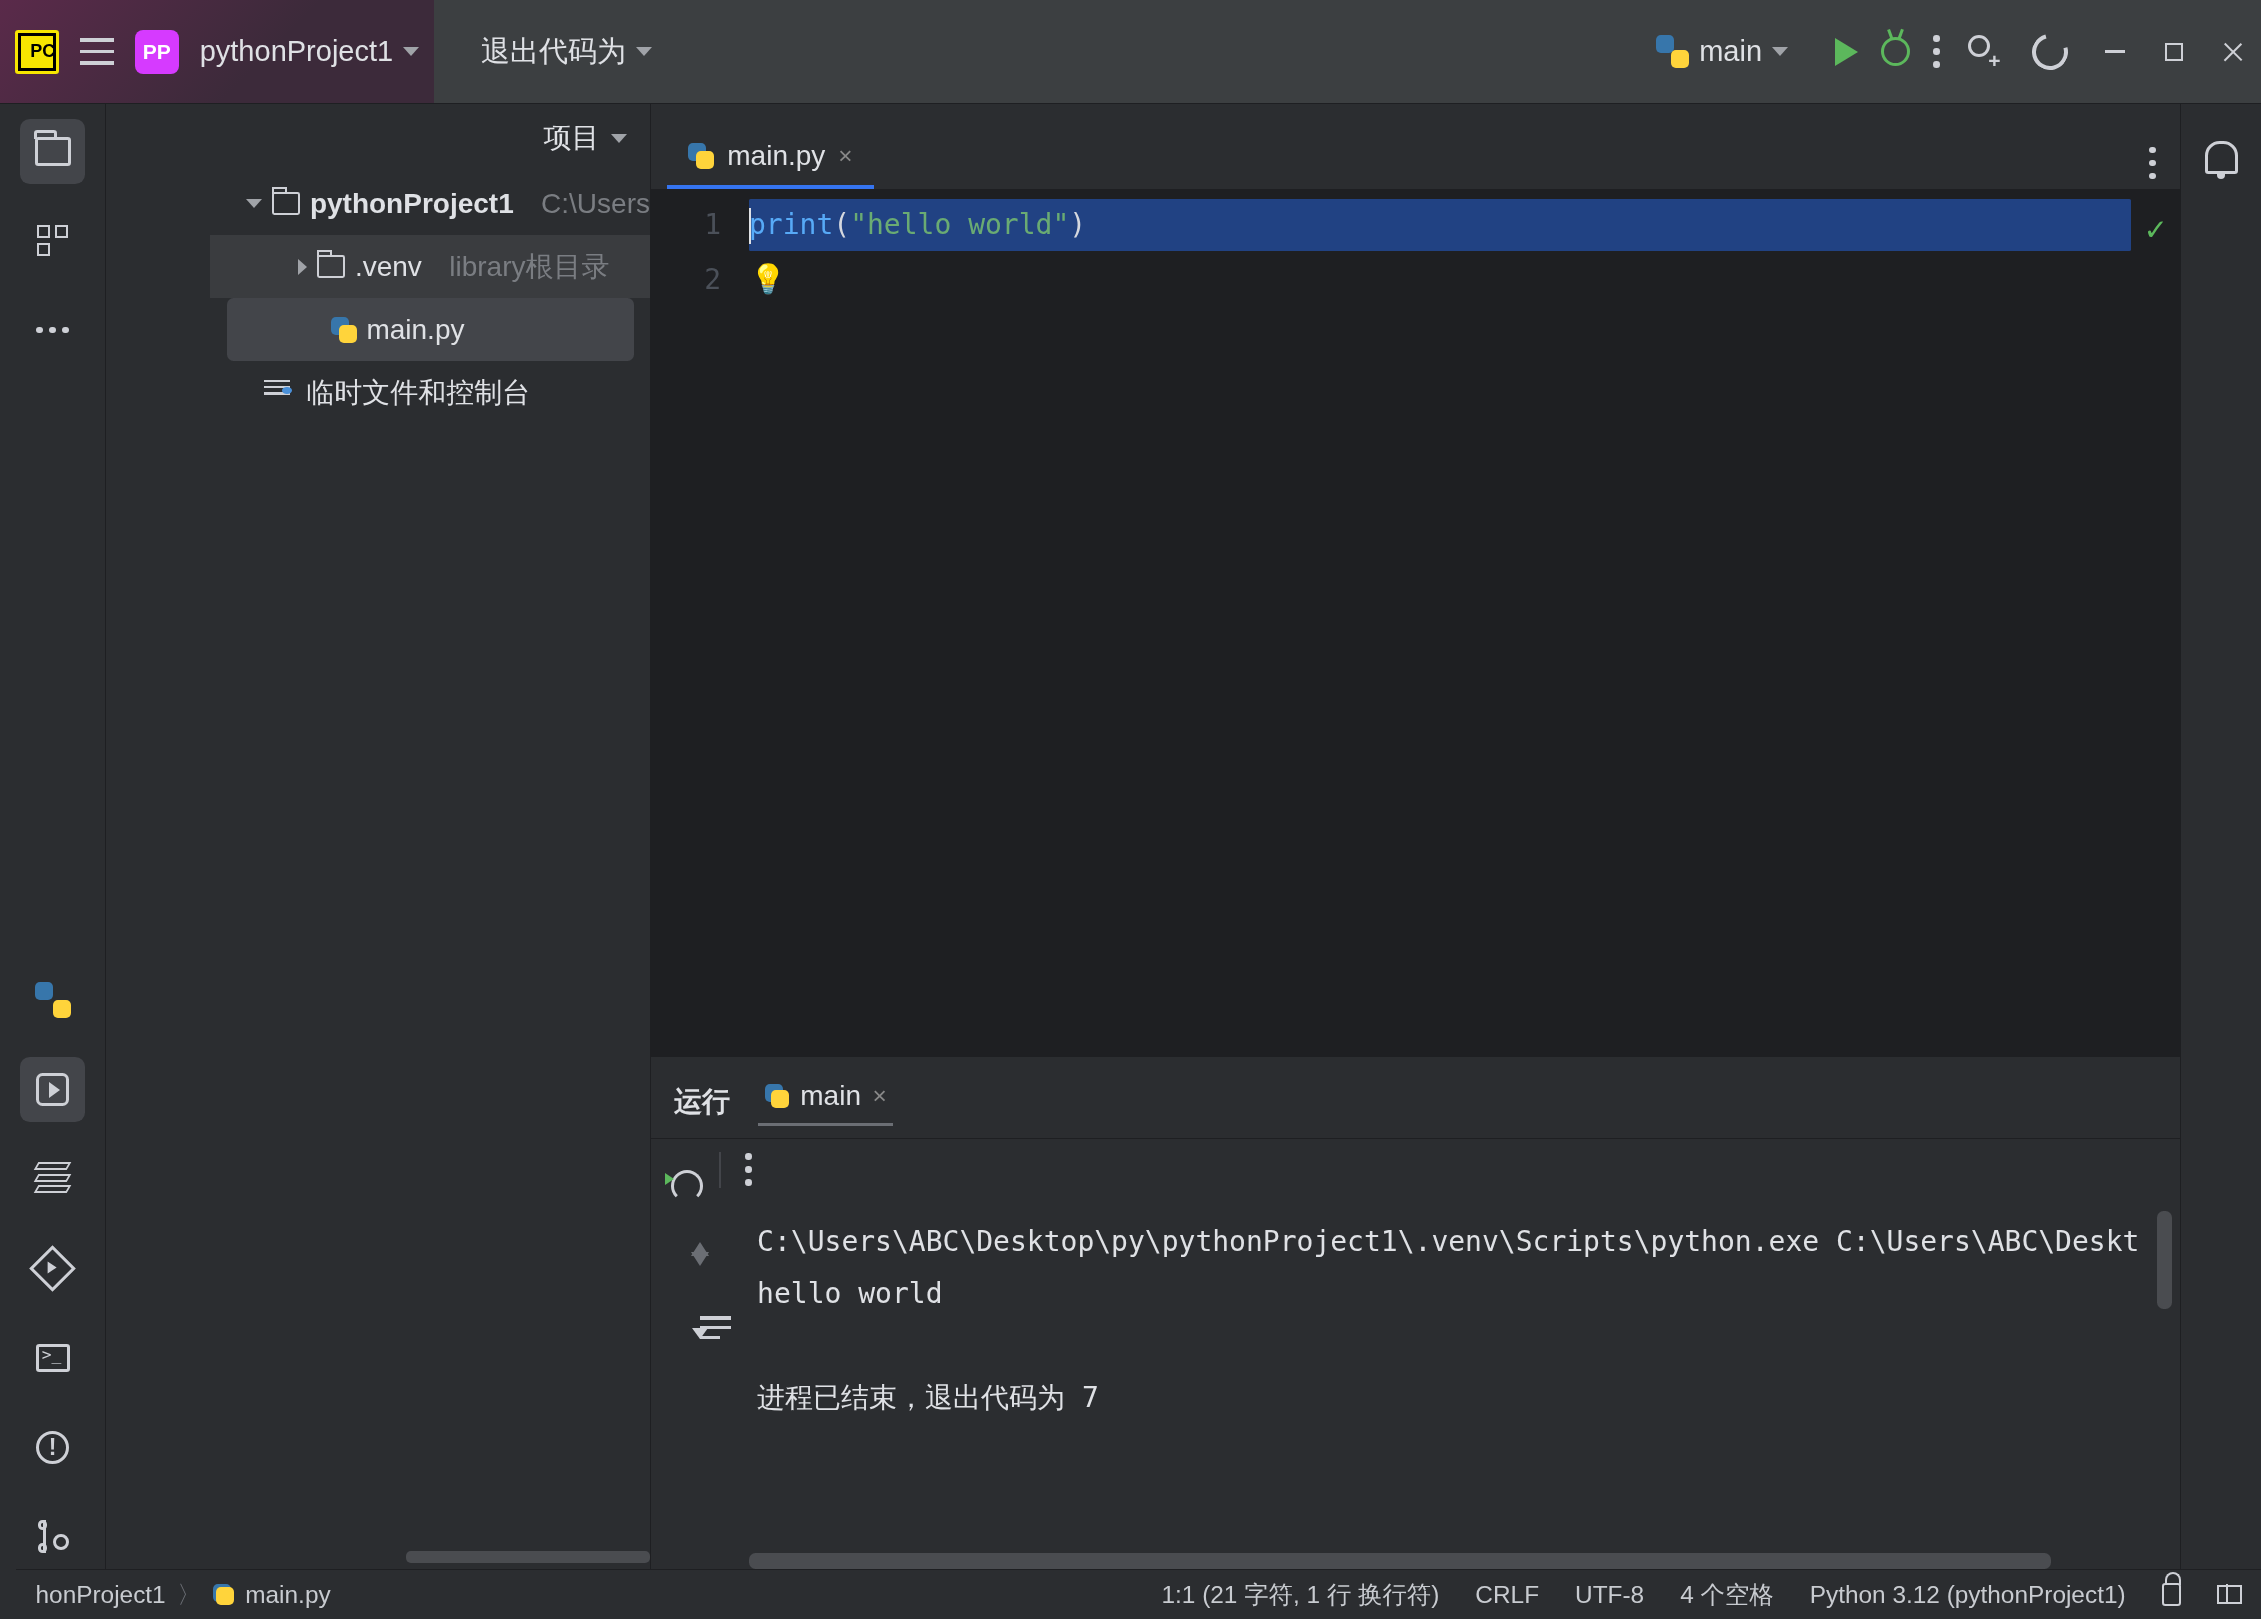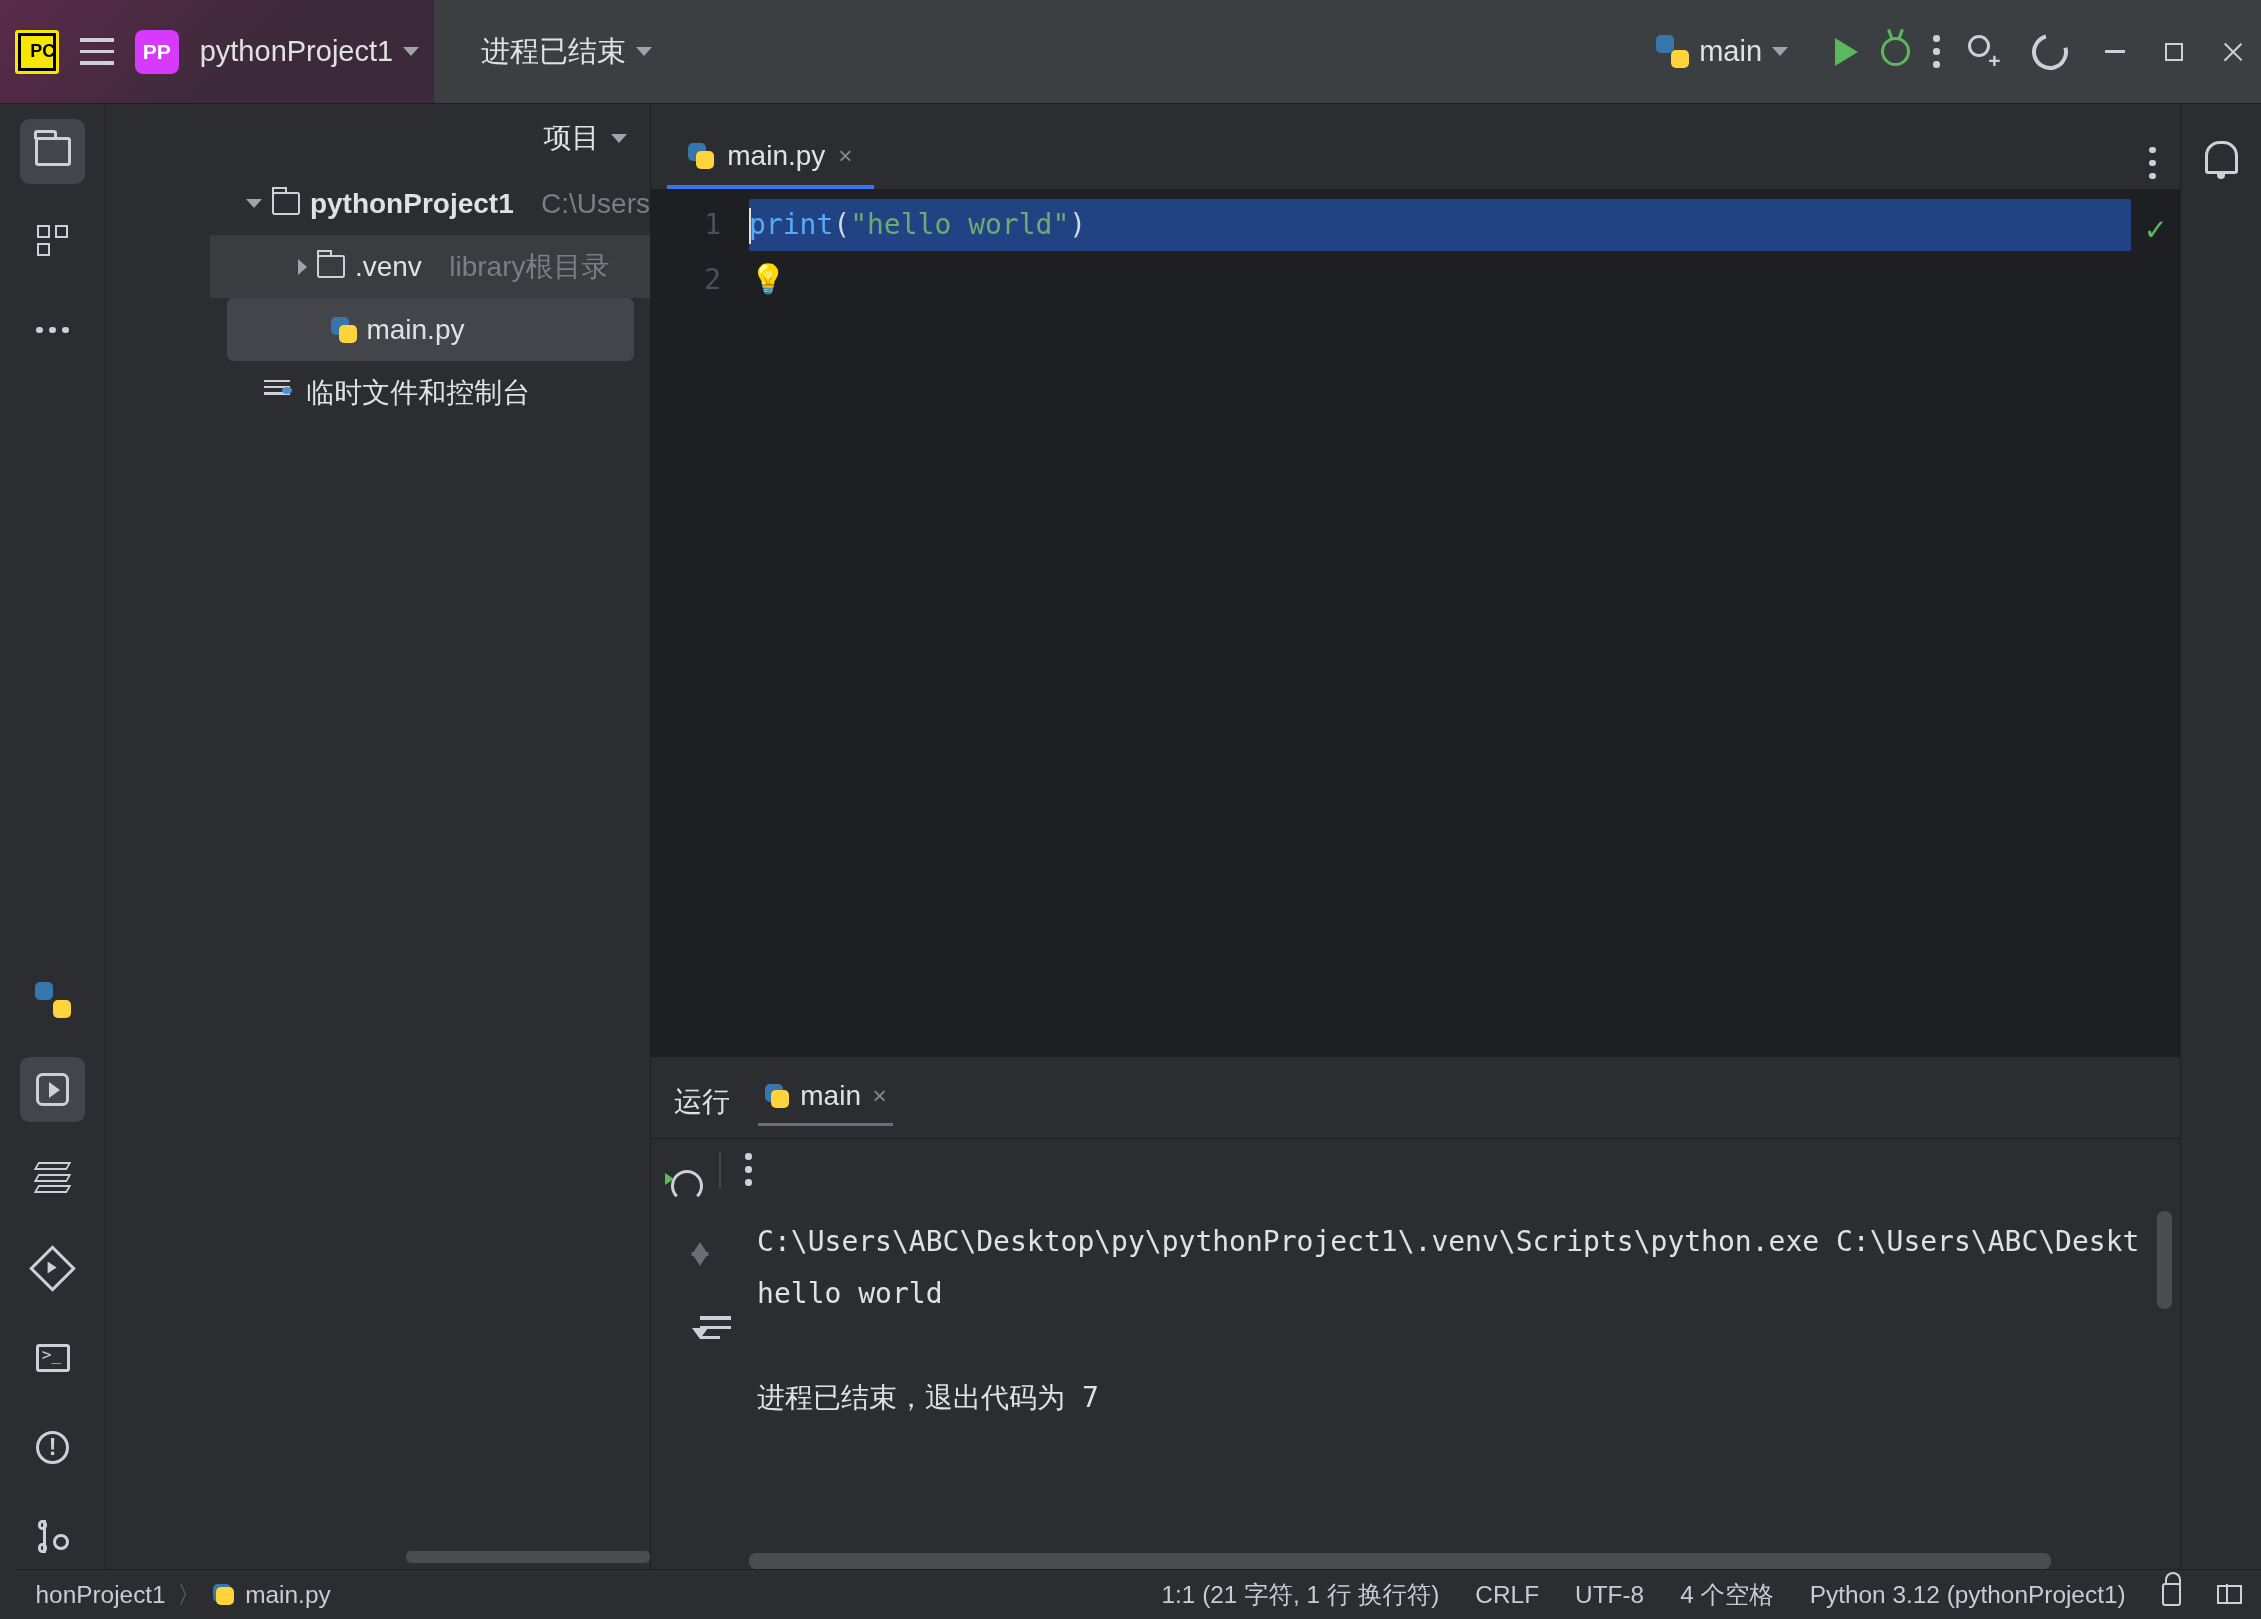--- a/index.html
+++ b/index.html
@@ -174,21 +174,21 @@
         <span></span>
         <span></span>
       </div>
     <div class="pp-badge">PP</div>
     <div class="tb-item">
       <span>pythonProject1</span>
       <span class="chev-down"></span>
     </div>
   </div>
   <div class="tb-item" style="margin-left:24.4px;">
-    <span>进程已结束</span>
+    <span>退出代码为</span>
     <span class="chev-down"></span>
   </div>
   <div class="spacer"></div>
   <div class="tb-item">
     <span class="py-icon"></span>
     <span>main</span>
     <span class="chev-down"></span>
   </div>
   <div class="tb-item" style="margin-left:24.4px;">
       <span class="run-tri"></span>
@@ -332,21 +332,21 @@
         <div class="code-lines">
           <div class="line1"><span class="cursor-bar"></span><span class="k-call">print</span><span class="k-paren">(</span><span class="k-str">"hello world"</span><span class="k-paren">)</span></div>
           <div><span class="bulb">💡</span></div>
           <div class="check-mark">✓</div>
         </div>
       </div>
     </div>
 
     <div class="run-panel" style="height:513px;">
       <div class="run-tabs">
-        <span style="font-weight:400;margin-top:8px;">运行</span>
+        <span style="font-weight:700;margin-top:8px;">运行</span>
         <div class="run-tab">
           <span class="py-icon" style="width:24.4px;height:24.4px;"></span>
           <span>main</span>
           <span class="close-x">×</span>
         </div>
       </div>
       <div class="run-toolbar">
         <div><span class="rerun-icon"></span></div>
         <div><span class="stop-icon"></span></div>
         <span class="tb-div"></span>

